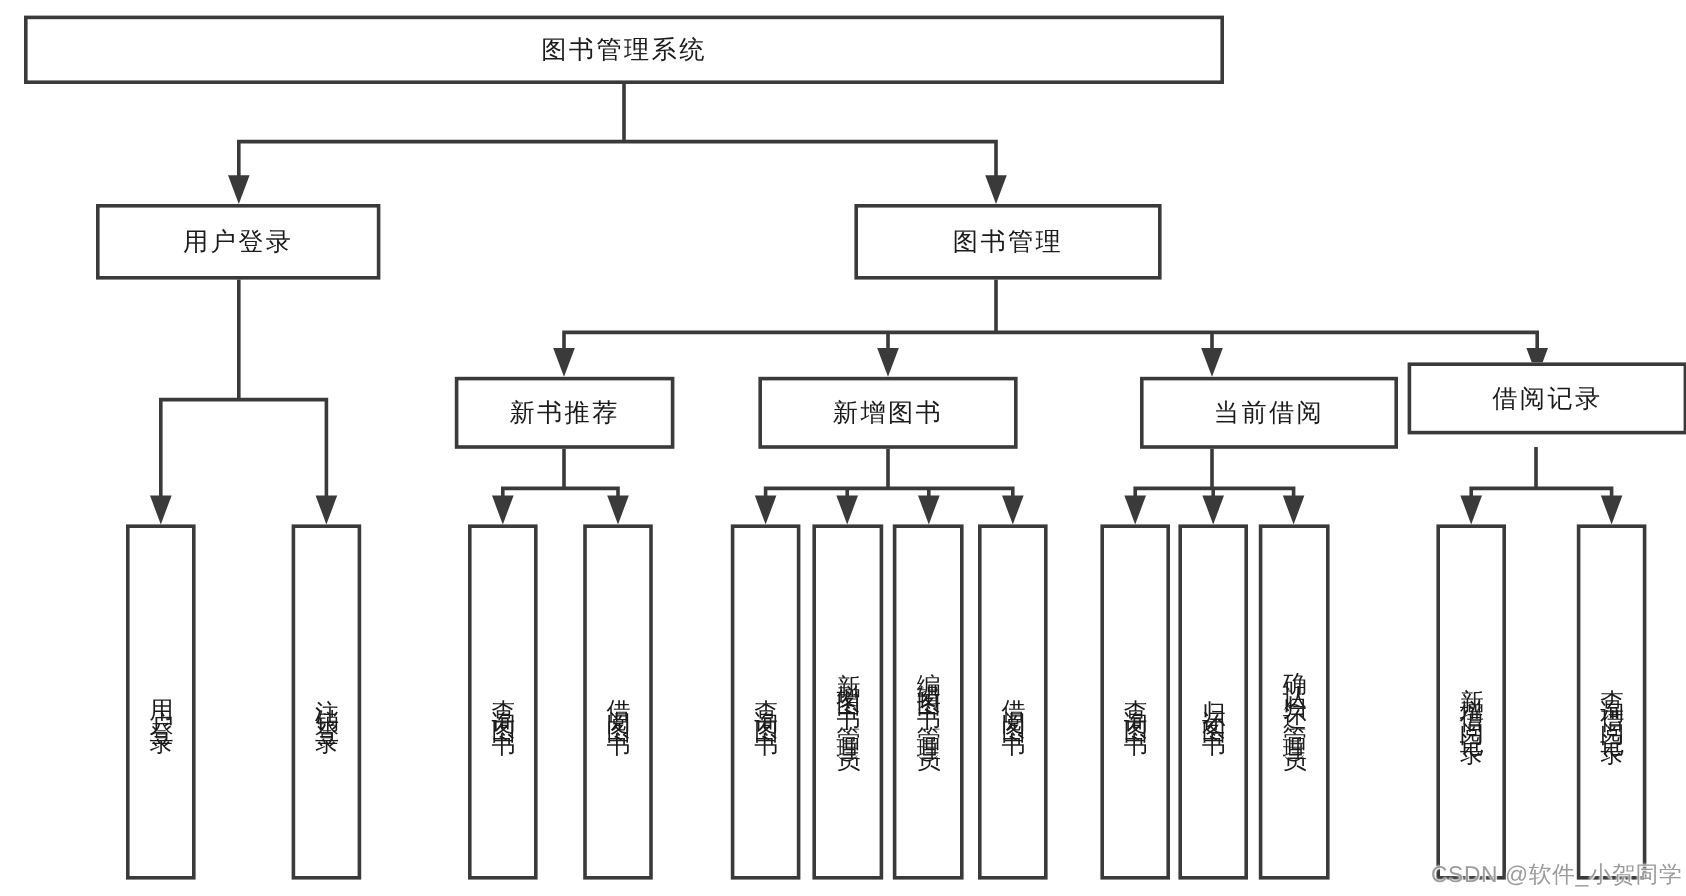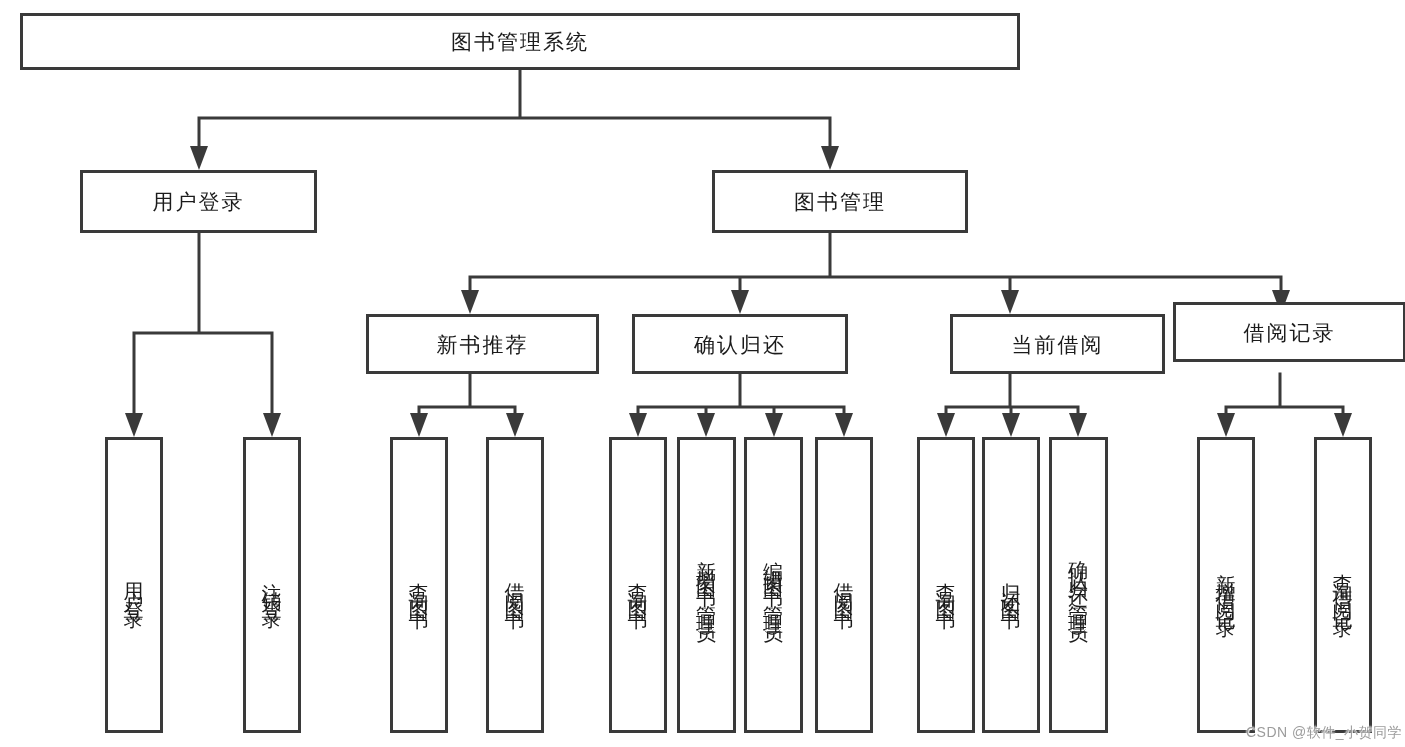--- a/index.html
+++ b/index.html
@@ -44,21 +44,21 @@
     font-size: 20px;
     letter-spacing: 9px;
     color: #1b1b1b;
     line-height: 1;
   }
   .watermark {
     position: absolute;
     right: 3px;
     bottom: 5px;
     z-index: 3;
-    font-size: 14px;
+    font-size: 19px;
     letter-spacing: 0.5px;
     color: #9c9c9c;
     text-shadow: 0 0 2px rgba(255,255,255,0.95), 0 0 2px rgba(255,255,255,0.95), 1px 1px 0 rgba(255,255,255,0.7);
     white-space: nowrap;
   }
 </style>
 </head>
 <body>
 
 <div class="stage">
@@ -100,25 +100,25 @@
     <span>图书管理系统</span>
   </div>
 
   <div class="node hbox" style="left:80px; top:170px; width:237px; height:63px">
     <span>用户登录</span>
   </div>
   <div class="node hbox" style="left:712px; top:170px; width:256px; height:63px">
     <span>图书管理</span>
   </div>
 
-  <div class="node hbox" style="left:366px; top:314px; width:233px; height:60px">
+  <div class="node hbox" style="left:379px; top:314px; width:183px; height:60px">
     <span>新书推荐</span>
   </div>
   <div class="node hbox" style="left:632px; top:314px; width:216px; height:60px">
-    <span>确认归还</span>
+    <span>新增图书</span>
   </div>
   <div class="node hbox" style="left:950px; top:314px; width:215px; height:60px">
     <span>当前借阅</span>
   </div>
   <div class="node hbox" style="left:1173px; top:302px; width:233px; height:60px">
     <span>借阅记录</span>
   </div>
 
   <div class="node vbox" style="left:105px; top:437px; width:58px; height:296px">
     <span>用户登录</span>

